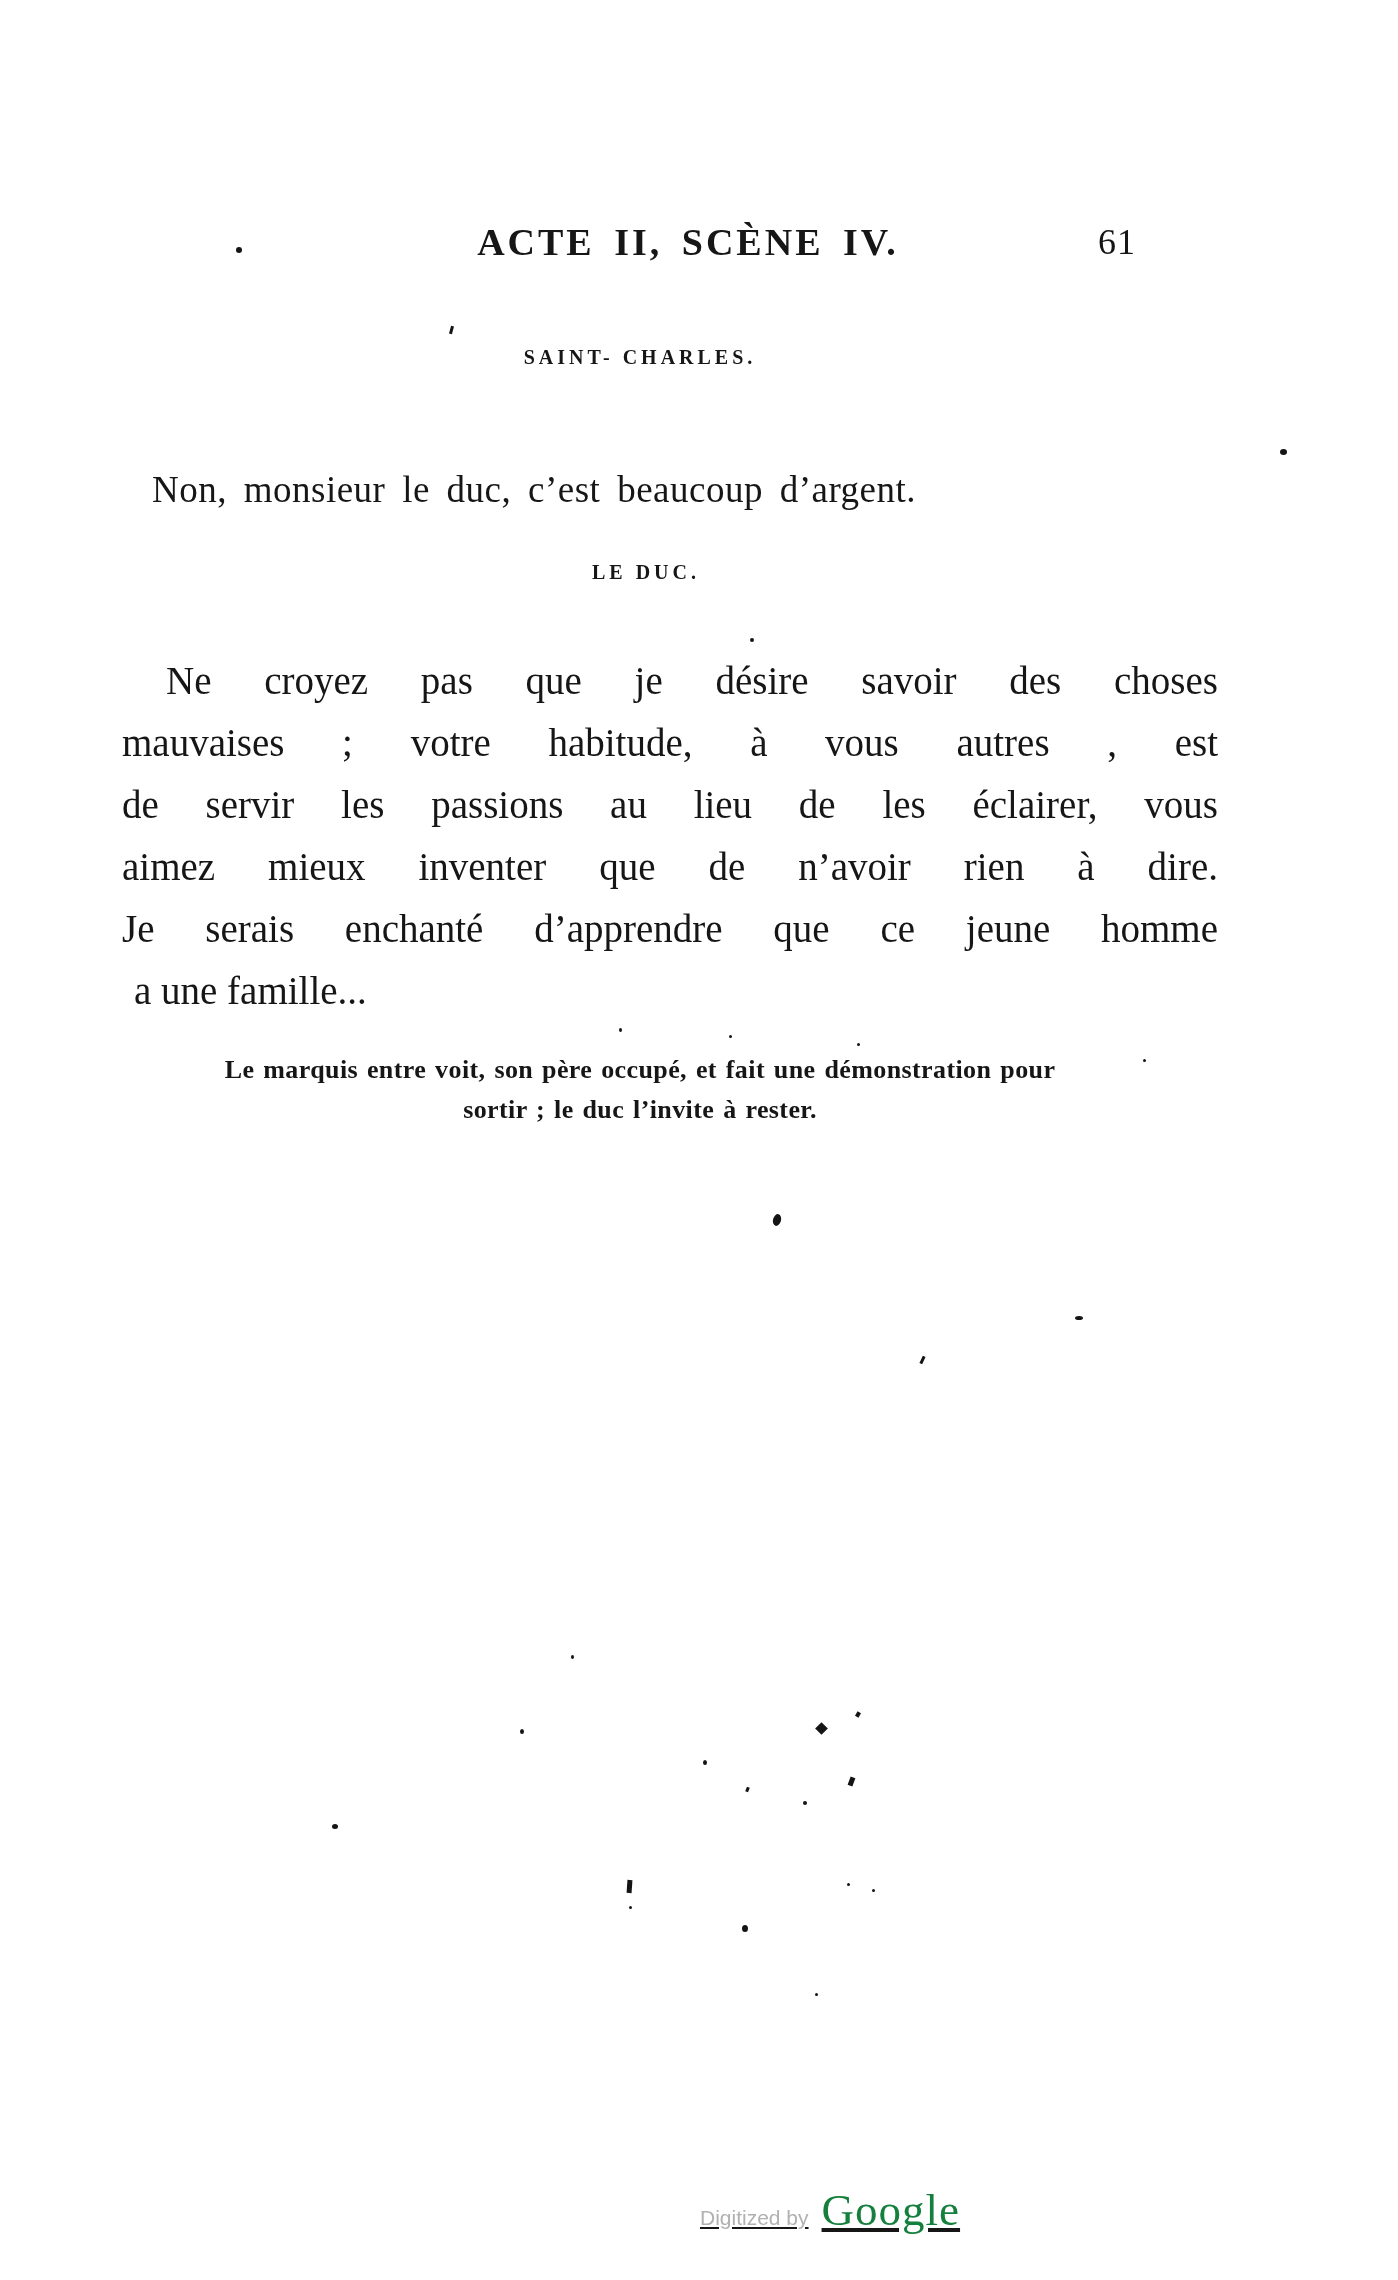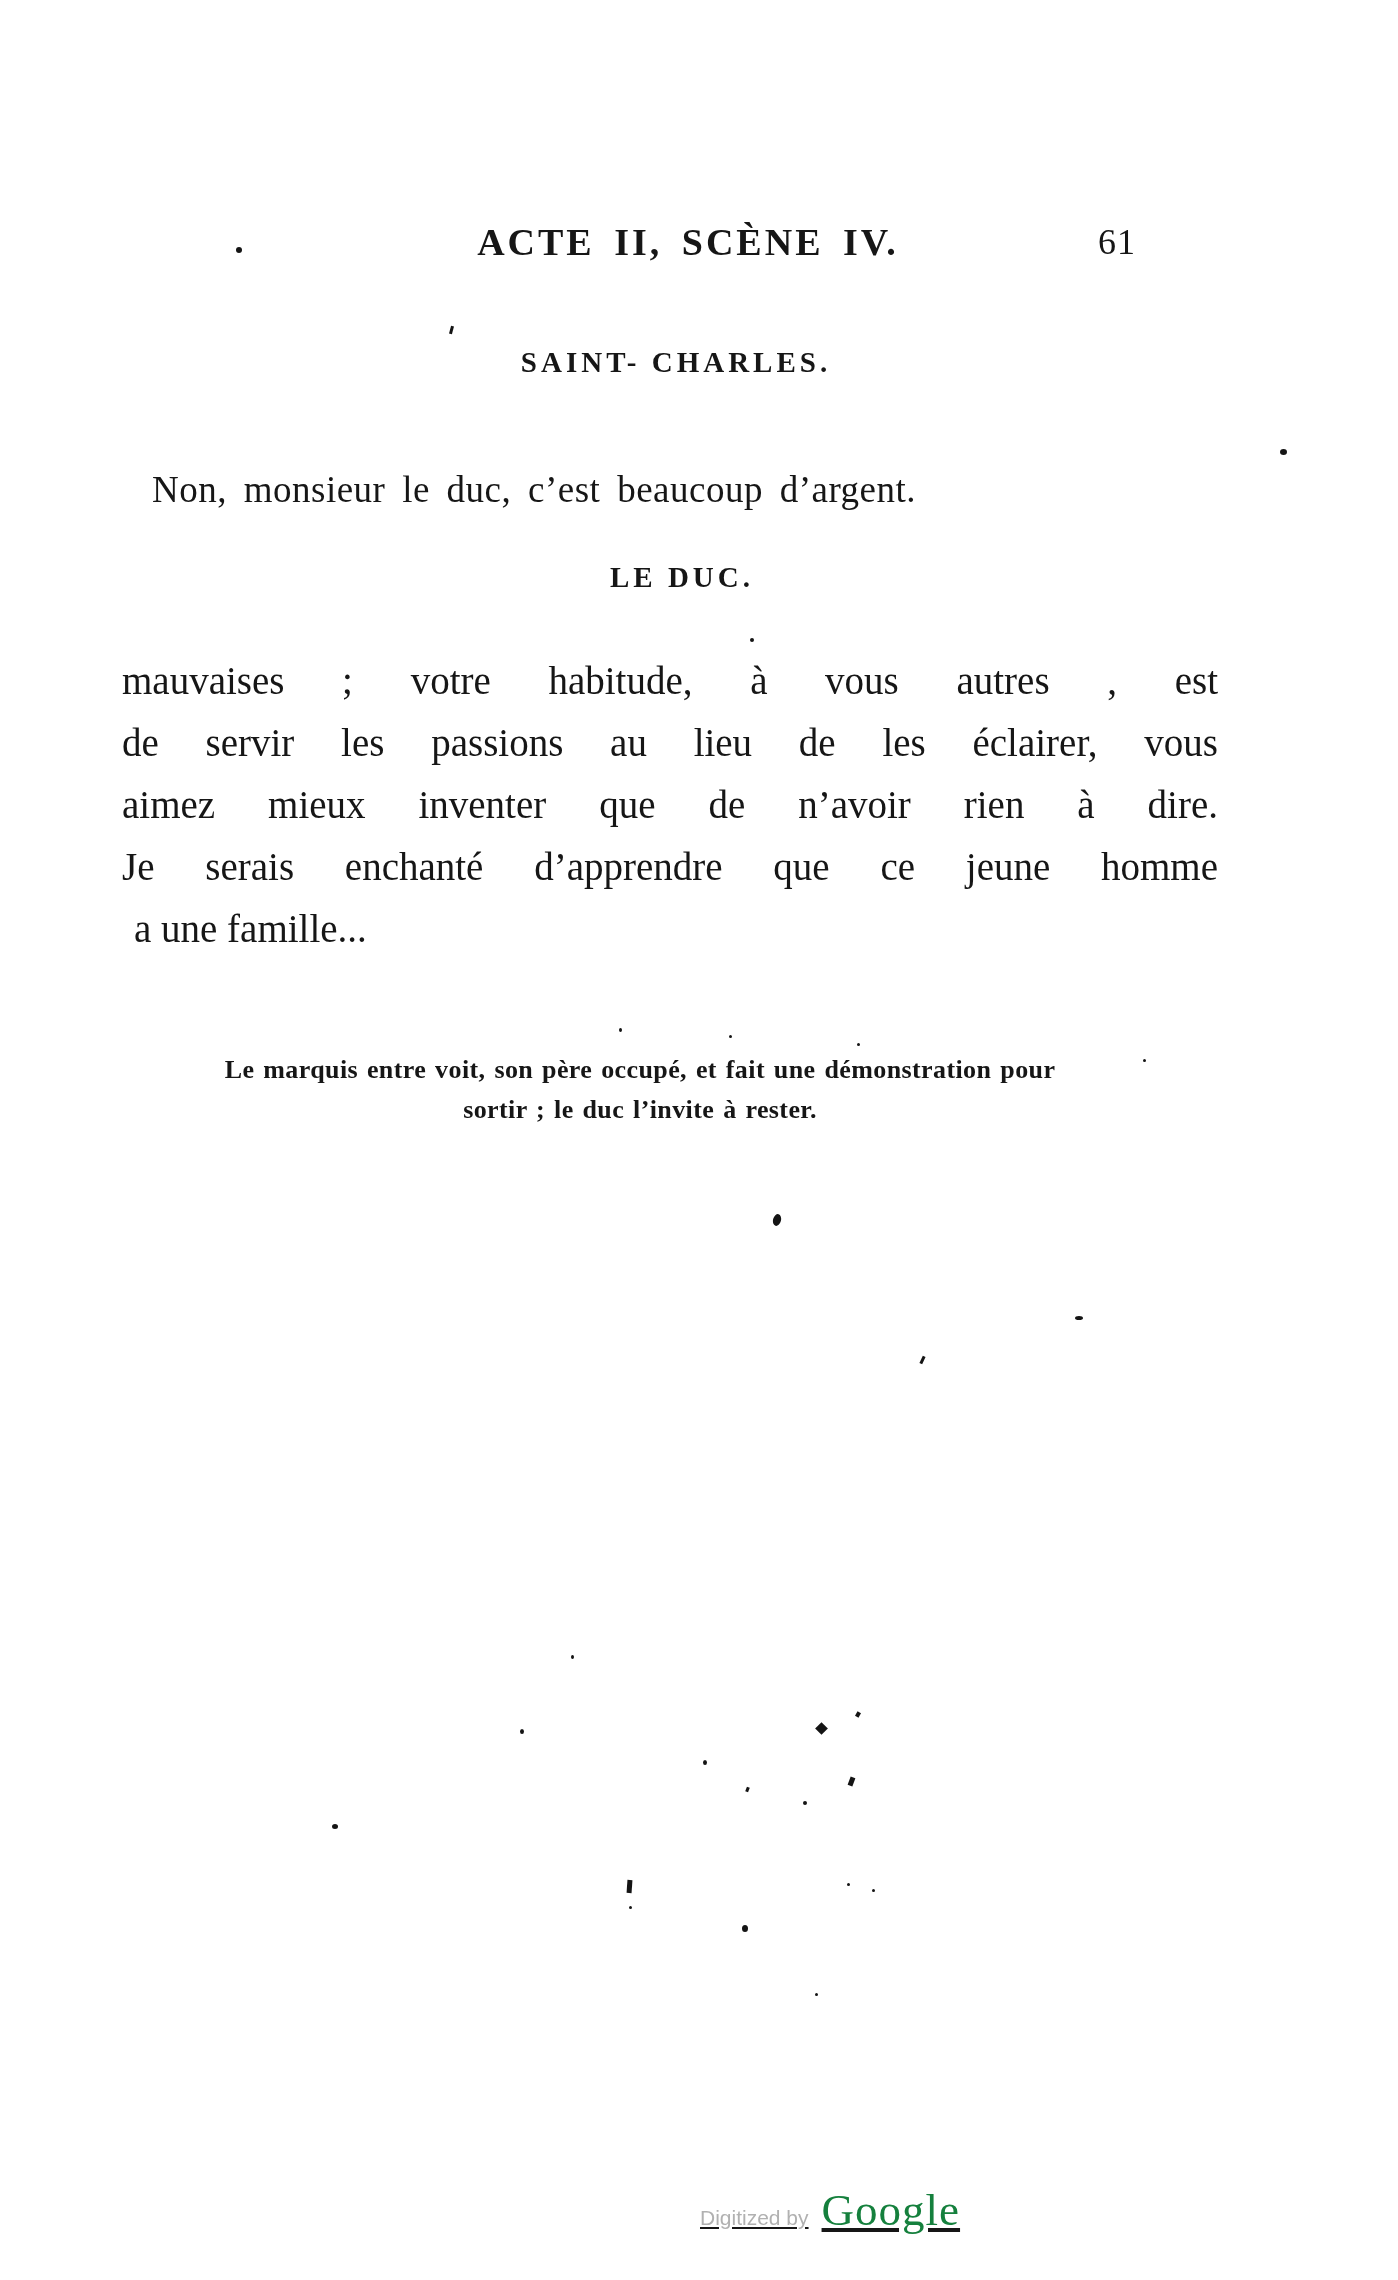--- a/index.html
+++ b/index.html
@@ -17,21 +17,21 @@
     font-size:38px; font-weight:bold;
     letter-spacing:3px; word-spacing:7px;padding-left:32px;
   }
   .page-number {
     position:absolute; left:1098px; top:221px;
     font-size:36px; font-weight:normal; letter-spacing:1px;
   }
   .speaker {
     position:absolute; left:0; width:1280px;
     text-align:center;
-    font-size:29px; font-weight:bold; letter-spacing:4px;margin-left:36px;
+    font-size:20px; font-weight:bold; letter-spacing:4px;
   }
   .speaker-1 { top:346px; }
   .speaker-2 { top:561px; width:1292px; }
   .dialogue-1 {
     position:absolute; left:152px; top:456px;
     font-size:37px; letter-spacing:0.5px; word-spacing:7px;
     white-space:nowrap;
     margin-top:12px;
   }
   .para {
@@ -70,20 +70,21 @@
 
   <div class="page-number">61</div>
 
   <div class="speaker speaker-1">SAINT- CHARLES.</div>
 
   <div class="dialogue-1">Non, monsieur le duc, c’est beaucoup d’argent.</div>
 
   <div class="speaker speaker-2">LE DUC.</div>
 
   <div class="para">
+    <div class="para-line indent">Ne croyez pas que je désire savoir des choses</div>
     <div class="para-line">mauvaises ; votre habitude, à vous autres , est</div>
     <div class="para-line">de servir les passions au lieu de les éclairer, vous</div>
     <div class="para-line">aimez mieux inventer que de n’avoir rien à dire.</div>
     <div class="para-line">Je serais enchanté d’apprendre que ce jeune homme</div>
     <div class="para-line last">a une famille...</div>
   </div>
 
   <div class="stage">
     <div>Le marquis entre voit, son père occupé, et fait une démonstration pour</div>
     <div>sortir ; le duc l’invite à rester.</div>

